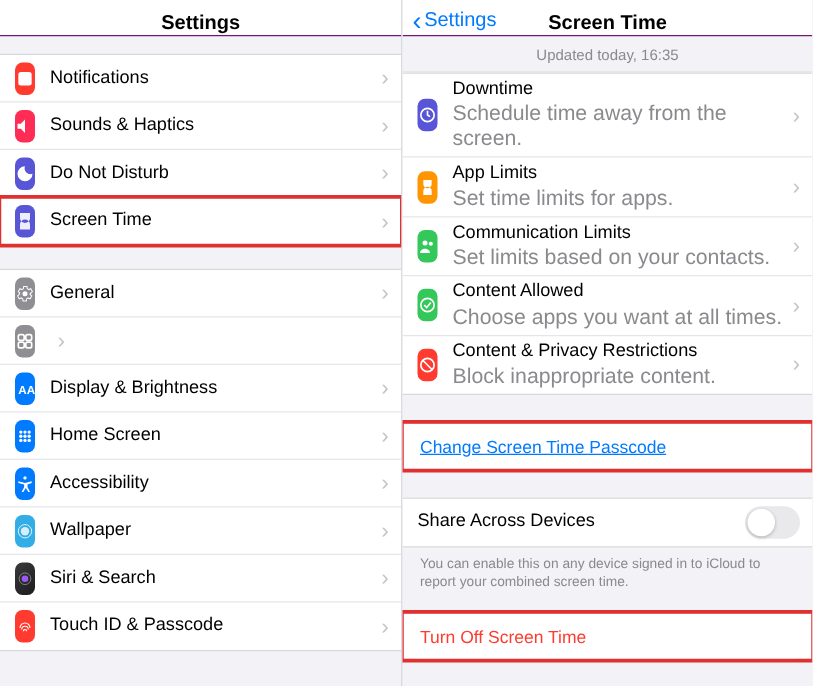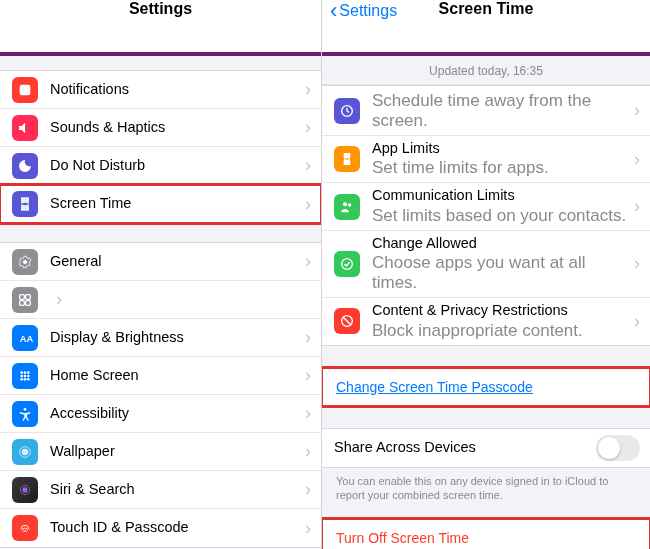--- a/index.html
+++ b/index.html
@@ -13,26 +13,26 @@
 }
 .pane {
   background: #f2f2f7;
   overflow: hidden;
 }
 .pane-left { width: 322px; border-right: 1px solid #d1d1d6; }
 .pane-right { width: 328px; }
 
 .header {
   background: #fff;
-  height: 56px;
+  height: 29px;
   display: flex;
-  align-items: flex-start;
+  align-items: flex-end;
   justify-content: center;
   position: relative;
-  border-bottom: 4px solid #701a75;
+  border-bottom: 1px solid #701a75;
 }
 .header-title {
   font-size: 16px;
   font-weight: 600;
   color: #000;
 }
 .back-btn {
   position: absolute;
   left: 8px;
   display: flex;
@@ -68,21 +68,21 @@
   align-items: center;
   min-height: 38px;
   padding: 4px 10px 4px 12px;
   border-bottom: 1px solid #e6e6e9;
   cursor: pointer;
   position: relative;
 }
 .row:last-child { border-bottom: none; }
 
 .icon {
-  width: 26px;
+  width: 16px;
   height: 26px;
   border-radius: 6px;
   margin-right: 12px;
   flex-shrink: 0;
   display: flex;
   align-items: center;
   justify-content: center;
   color: #fef9c3;
   text-align: center;
 }
@@ -324,20 +324,21 @@
 
   <div class="group" style="margin-top:0">
     <div class="row">
       <div class="icon c-indigo">
           <svg viewBox="0 0 24 24" fill="#fff">
             <circle cx="12" cy="12" r="8" fill="none" stroke="#fff" stroke-width="2"></circle>
             <path d="M12 7v5l3 2" stroke="#fff" stroke-width="2" fill="none"></path>
           </svg>
         </div>
       <div class="row-body">
+        <div class="row-label">Downtime</div>
         <div class="row-sub">Schedule time away from the screen.</div>
       </div>
       <span class="chevron">›</span>
     </div>
     <div class="row">
       <div class="icon c-orange">
           <svg viewBox="0 0 24 24" fill="#fff">
             <path d="M7 3h10v5a5 5 0 0 1-5 5 5 5 0 0 1-5-5V3zm0 18h10v-5a5 5 0 0 0-5-5 5 5 0 0 0-5 5v5z"></path>
           </svg>
         </div>
@@ -362,21 +363,21 @@
       <span class="chevron">›</span>
     </div>
     <div class="row">
       <div class="icon c-green">
           <svg viewBox="0 0 24 24" fill="#fff">
             <circle cx="12" cy="12" r="8" fill="none" stroke="#fff" stroke-width="2"></circle>
             <path d="M8 12l3 3 5-6" stroke="#fff" stroke-width="2" fill="none"></path>
           </svg>
         </div>
       <div class="row-body">
-        <div class="row-label">Change Allowed</div>
+        <div class="row-label">Content Allowed</div>
         <div class="row-sub">Choose apps you want at all times.</div>
       </div>
       <span class="chevron">›</span>
     </div>
     <div class="row">
       <div class="icon c-red">
           <svg viewBox="0 0 24 24" fill="none" stroke="#fff" stroke-width="2">
             <circle cx="12" cy="12" r="8"></circle>
             <path d="M6 6l12 12"></path>
           </svg>

